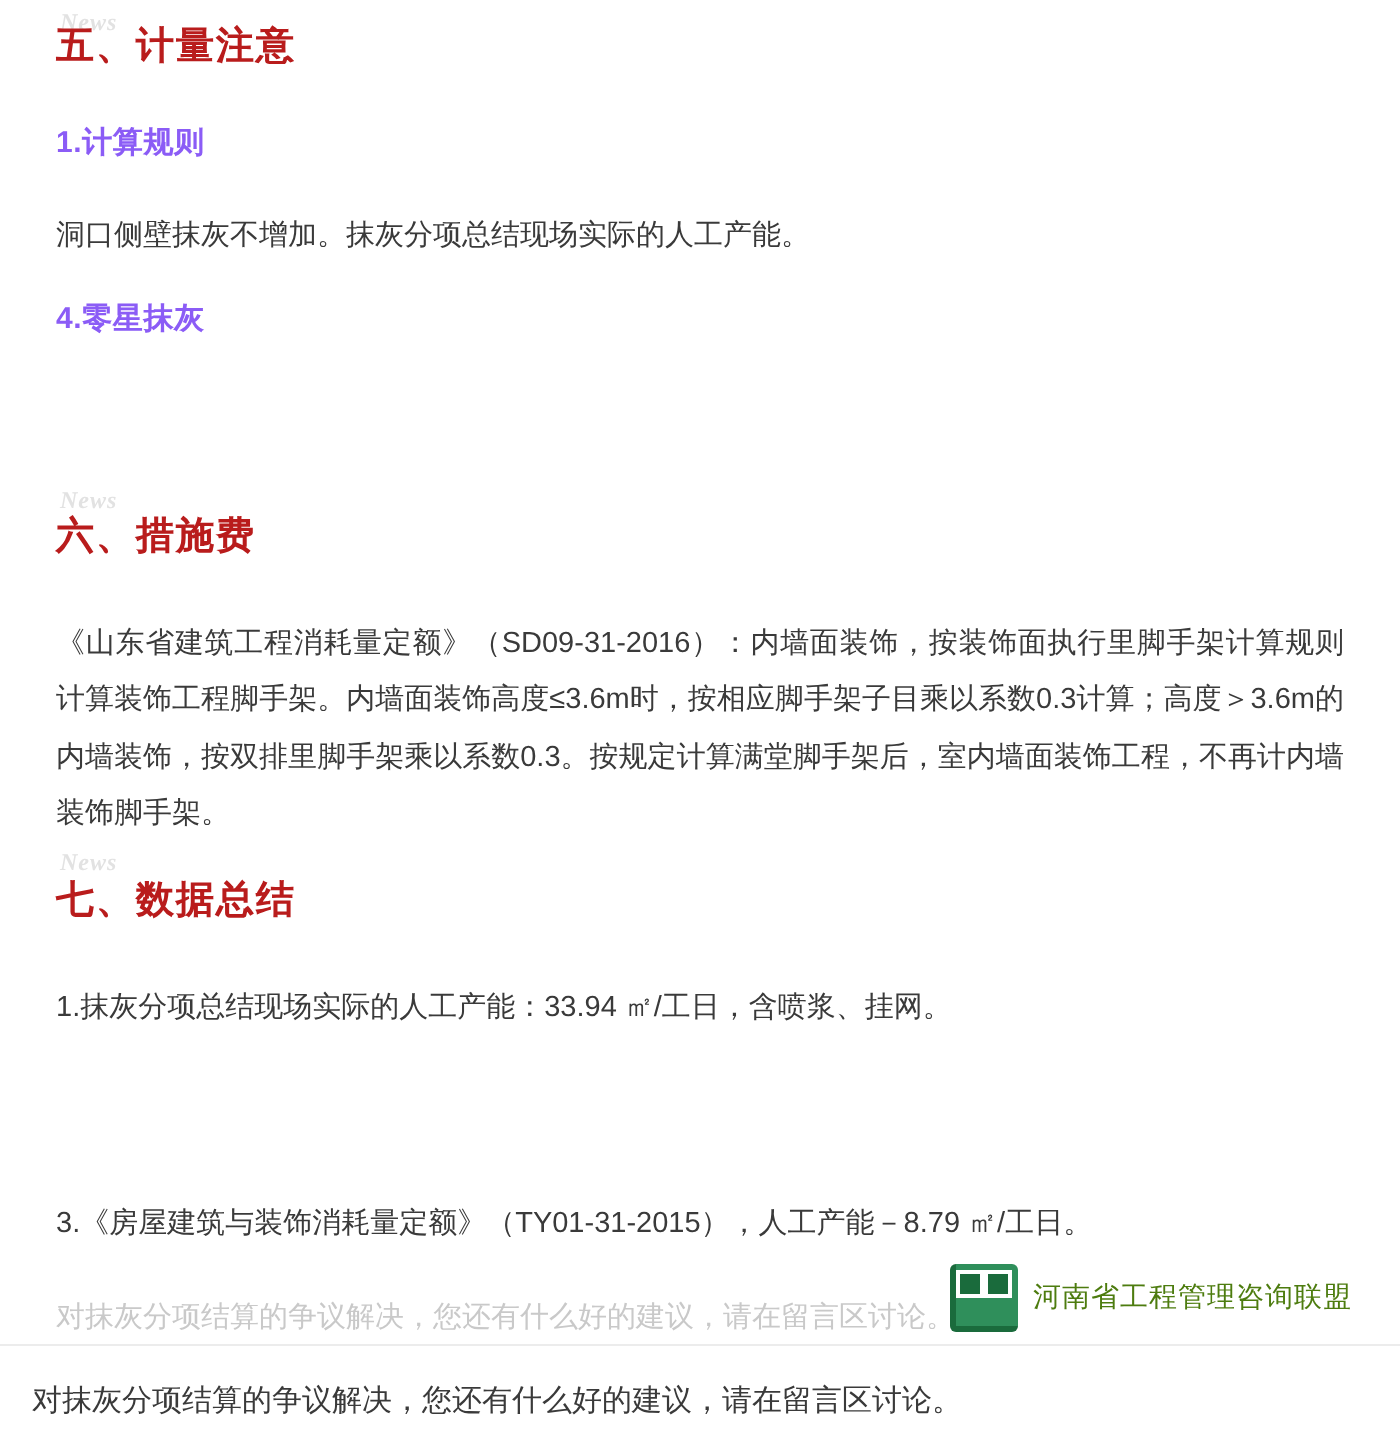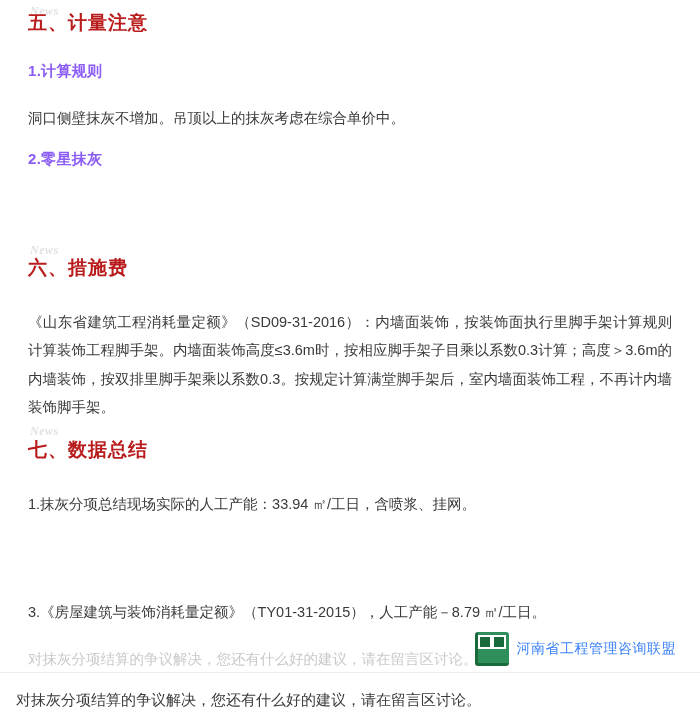--- a/index.html
+++ b/index.html
@@ -99,21 +99,21 @@
     content: "";
     position: absolute;
     width: 10px; height: 10px;
     border: 2px solid #ffffff;
     background: #1a6b3c;
   }
   .qr::before { top: 3px; left: 3px; }
   .qr::after { top: 3px; right: 3px; }
   .qr-label {
     font-size: 14px;
-    color: #3b82f6;
+    color: #4d7c0f;
     letter-spacing: 0.5px;
     font-family: "Liberation Serif", serif;
   }
   .fade-line {
     position: absolute;
     left: 28px;
     right: 28px;
     font-size: 14.5px;
     color: #c9c9c9;
     line-height: 1.9;
@@ -130,25 +130,25 @@
 
   <div class="blk" style="top:10px;">
     <p class="h-sec">五、计量注意</p>
   </div>
 
   <div class="blk" style="top:62px;">
     <p class="h-sub">1.计算规则</p>
   </div>
 
   <div class="blk" style="top:104px;">
-    <p class="para">洞口侧壁抹灰不增加。吊顶以上的抹灰考虑在综合单价中。</p>
+    <p class="para">洞口侧壁抹灰不增加。抹灰分项总结现场实际的人工产能。</p>
   </div>
 
   <div class="blk" style="top:150px;">
-    <p class="h-sub">2.零星抹灰</p>
+    <p class="h-sub">4.零星抹灰</p>
   </div>
 
 
   <div class="blk" style="top:255px;">
     <p class="h-sec">六、措施费</p>
   </div>
 
   <div class="blk" style="top:308px;">
     <p class="para">《山东省建筑工程消耗量定额》（SD09-31-2016）：内墙面装饰，按装饰面执行里脚手架计算规则计算装饰工程脚手架。内墙面装饰高度≤3.6m时，按相应脚手架子目乘以系数0.3计算；高度＞3.6m的内墙装饰，按双排里脚手架乘以系数0.3。按规定计算满堂脚手架后，室内墙面装饰工程，不再计内墙装饰脚手架。</p>
   </div>

